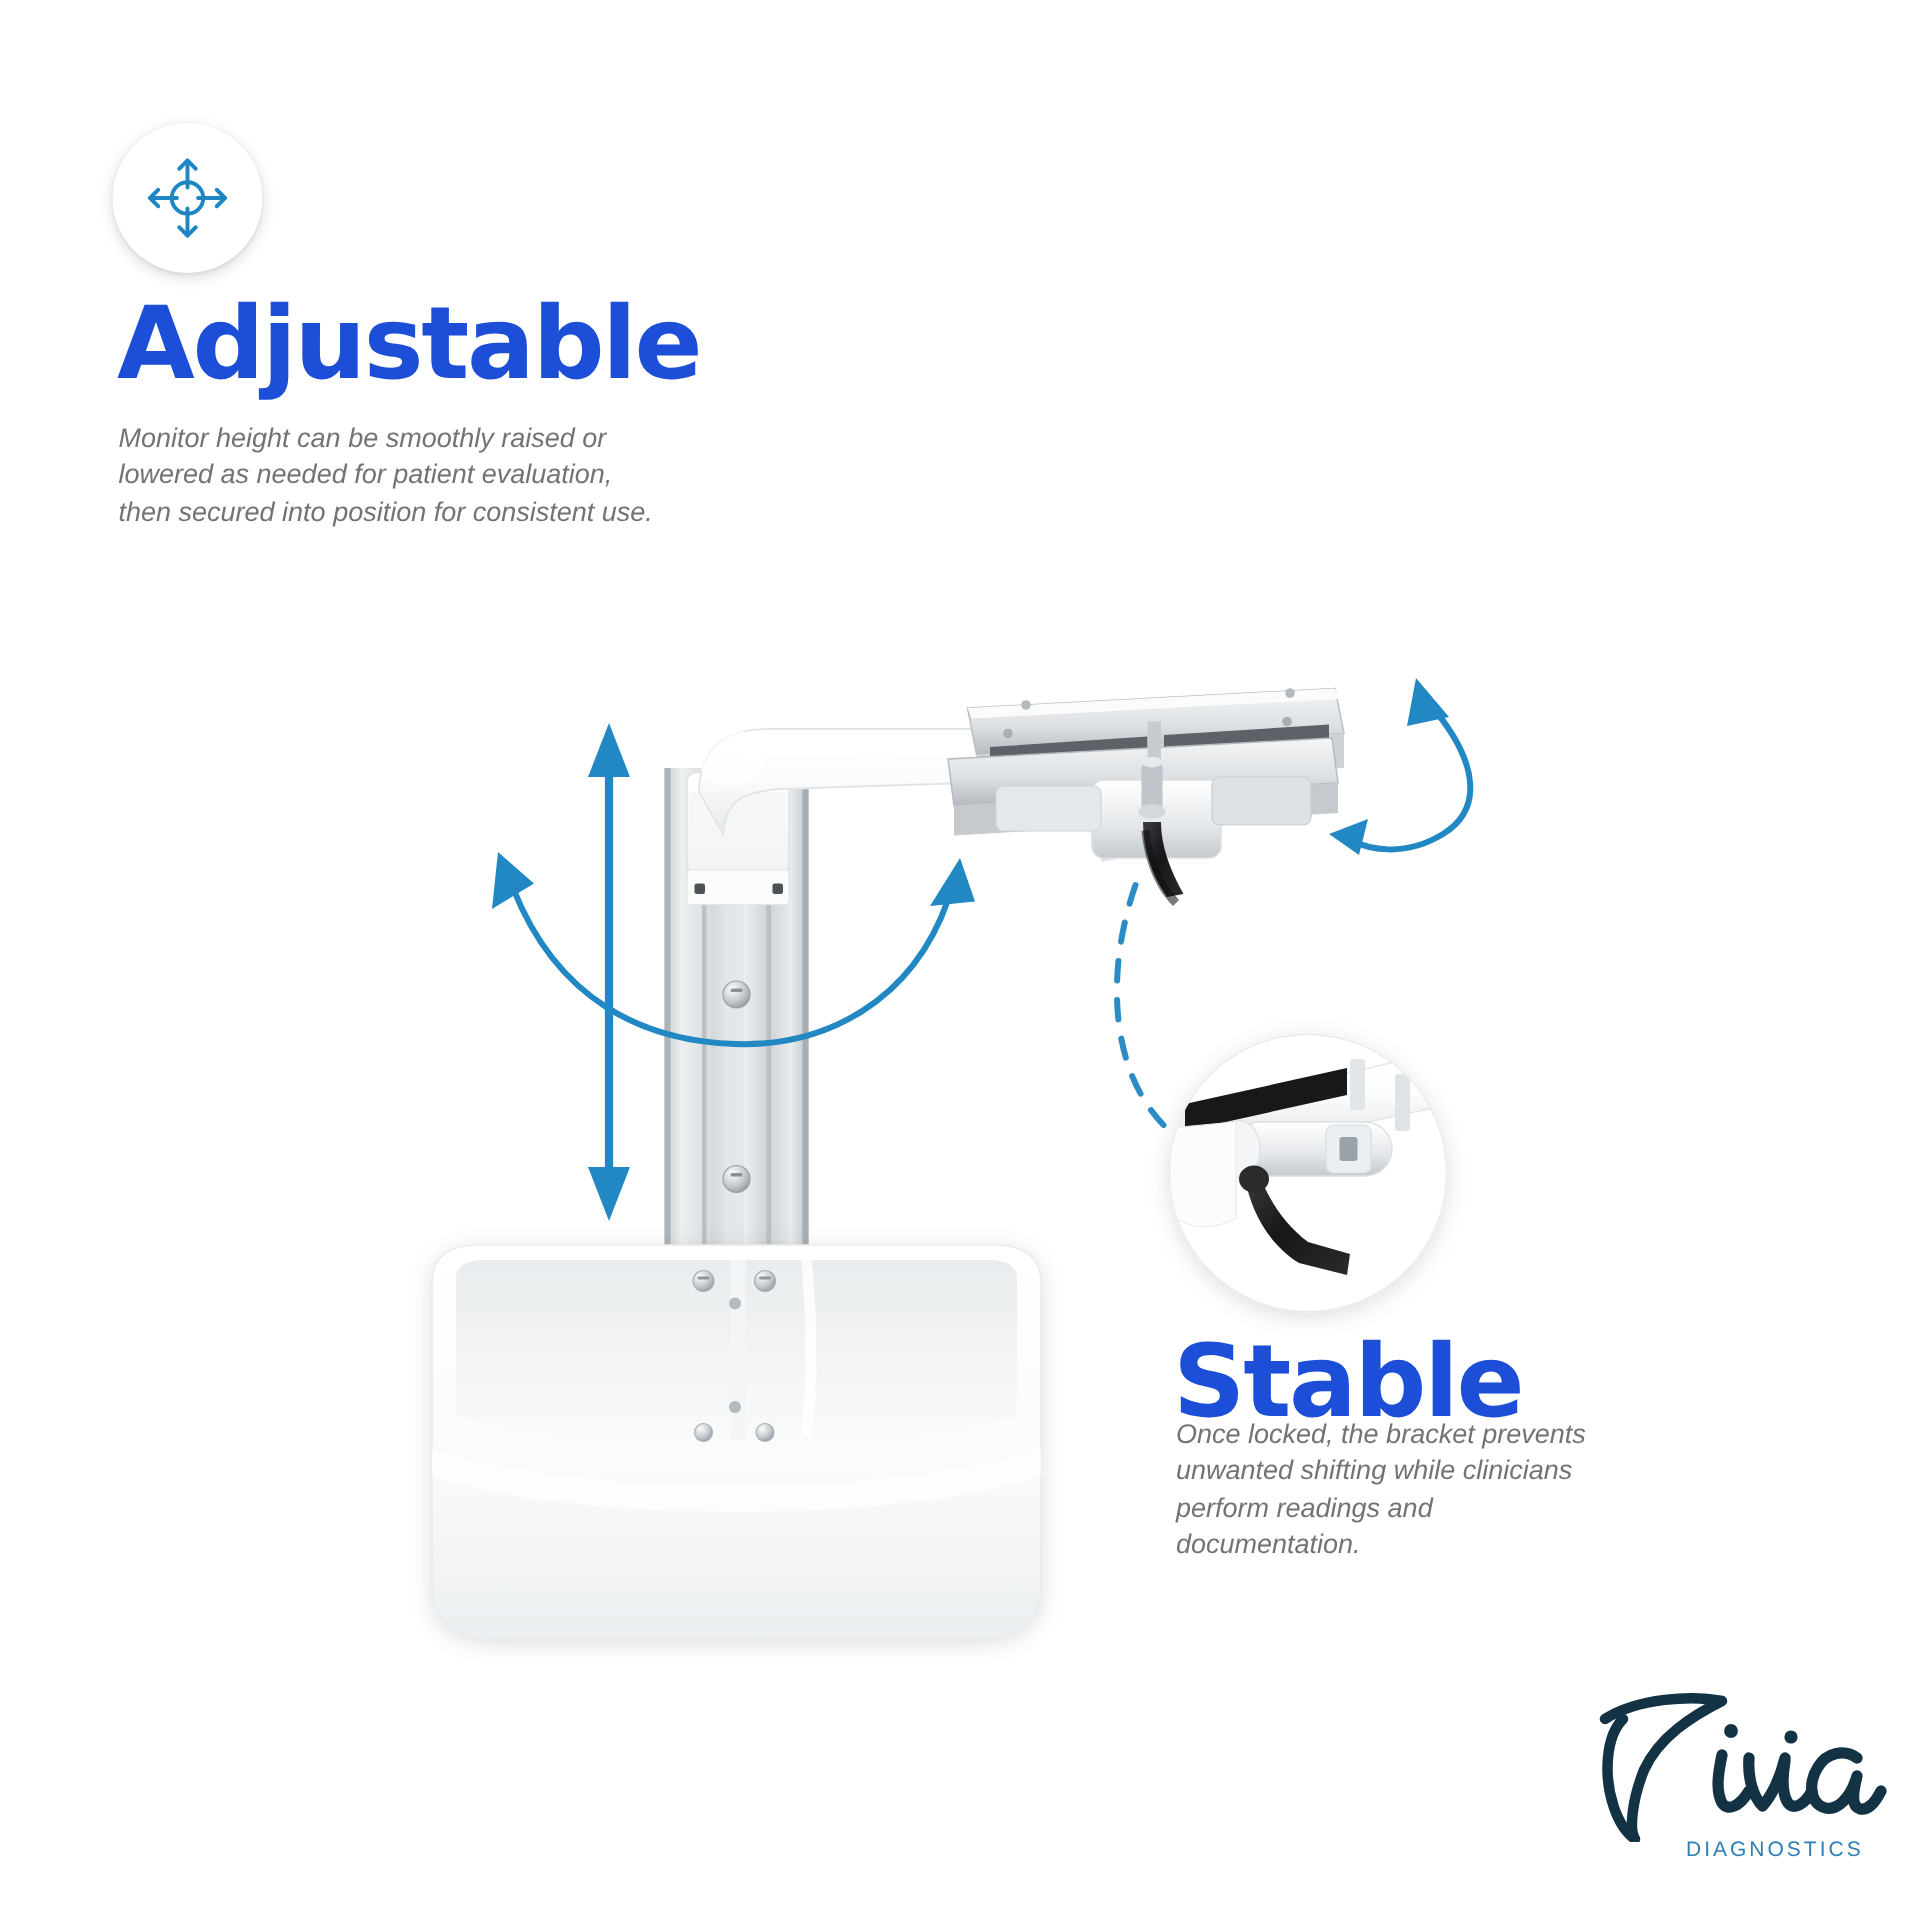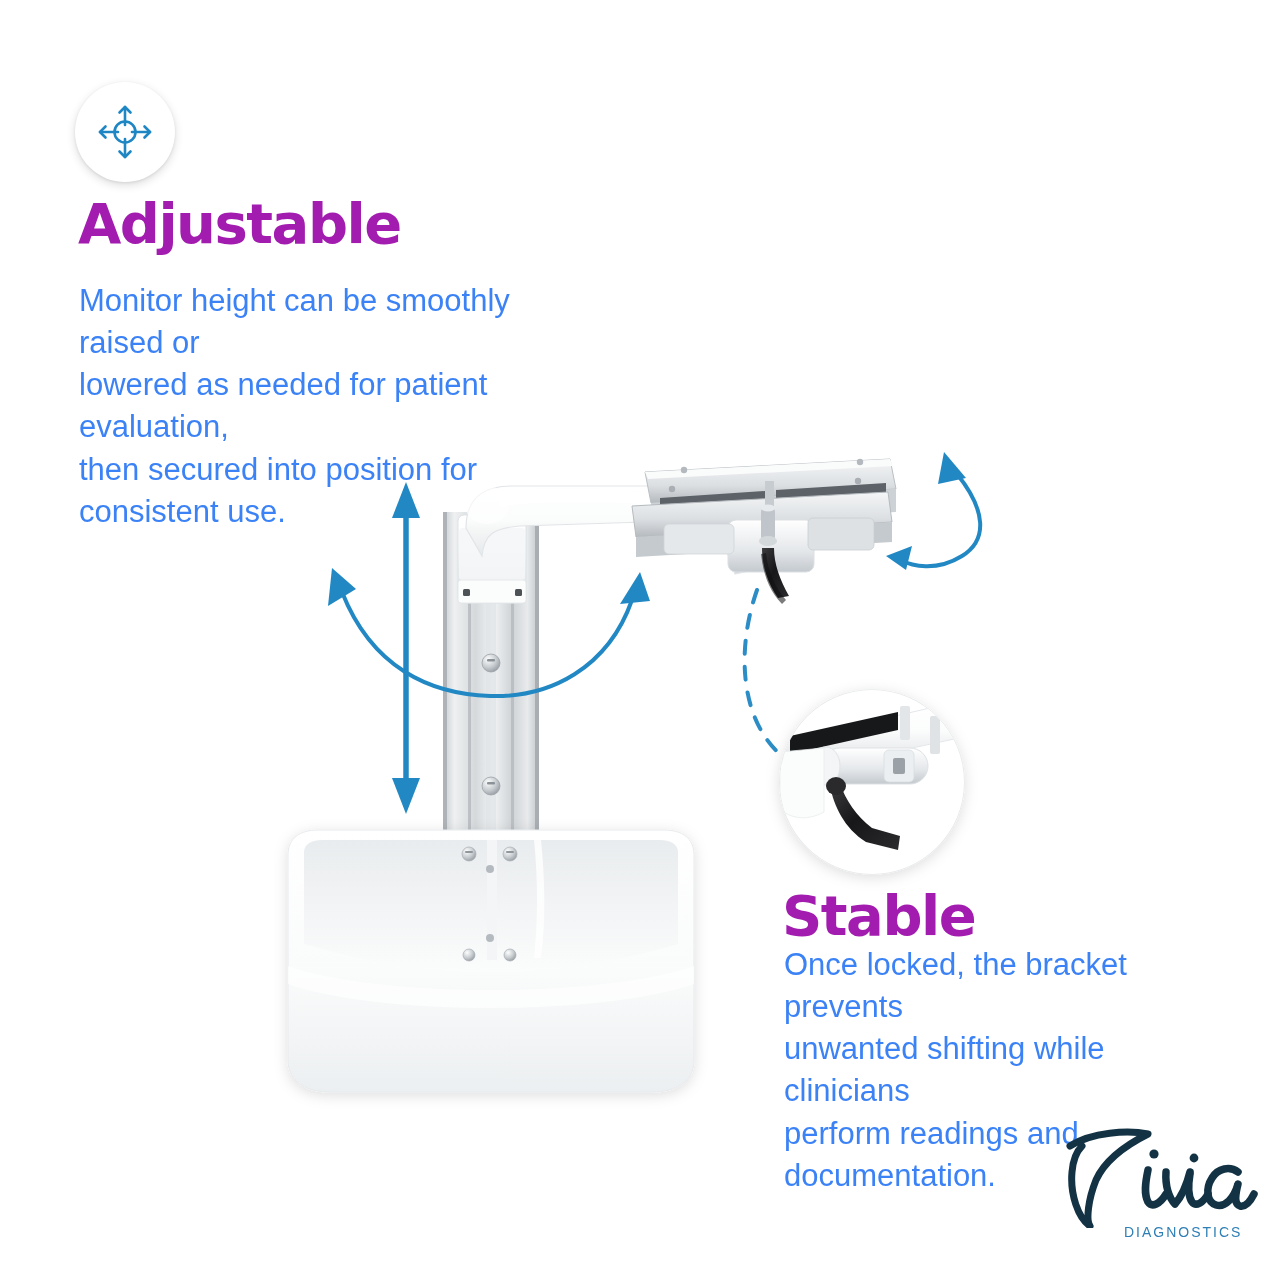--- a/index.html
+++ b/index.html
@@ -28,33 +28,34 @@
     background: #ffffff;
     box-shadow: 0 3px 10px rgba(0,0,0,0.14), 0 1px 3px rgba(0,0,0,0.08);
     display: flex;
     align-items: center;
     justify-content: center;
   }
   .feature-heading {
     position: absolute;
     font-family: "DejaVu Sans", "Liberation Sans", sans-serif;
     font-weight: bold;
-    font-size: 56px;
+    font-size: 67px;
     letter-spacing: -1.5px;
-    color: #a21caf;
+    color: #1d4ed8;
     line-height: 1;
     white-space: nowrap;
   }
   .feature-body {
     position: absolute;
     font-family: "Liberation Sans", sans-serif;
-    font-size: 31px;
+    font-size: 18px;
     line-height: 1.36;
-    color: #3b82f6;
+    color: #737373;
     white-space: pre-line;
+    font-style: italic;
   }
 
   
   #adjustable-icon { left: 75px;  top: 82px; }
   #adjustable-heading { left: 78px; top: 196px; }
   #adjustable-body { left: 79px; top: 280px; width: 520px; }
 
   
   #stable-heading { left: 782px; top: 888px; }
   #stable-body { left: 784px; top: 944px; width: 400px; }

